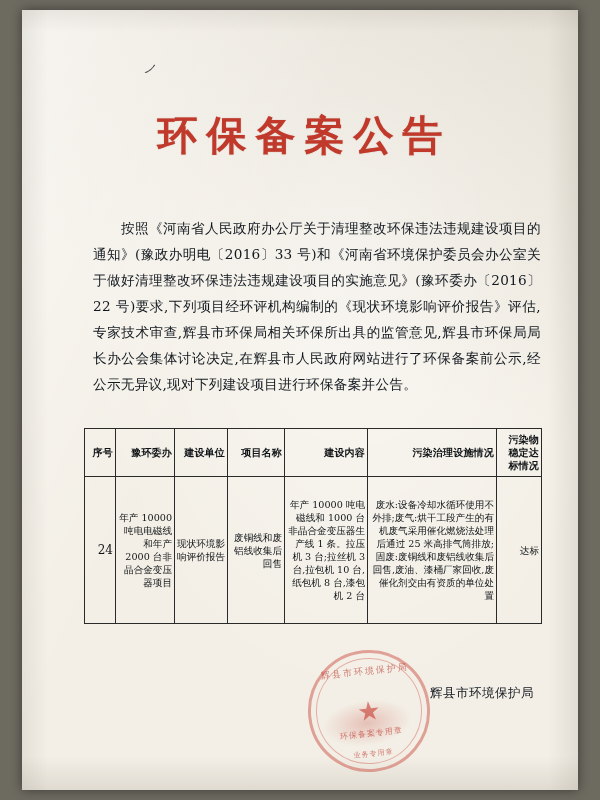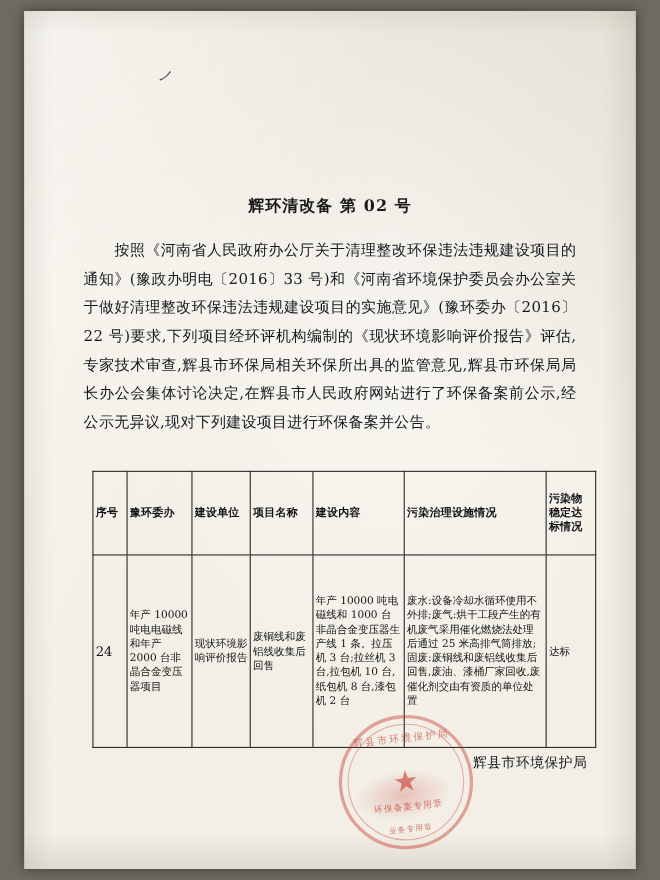--- a/index.html
+++ b/index.html
@@ -65,21 +65,21 @@
     right: 0;
     text-align: center;
     color: #1a1a1a;
     font-size: 14.5px;
     letter-spacing: 1px;
     font-weight: bold;
   }
   .body-text {
     position: absolute;
     top: 205px;
-    left: 54px;
+    left: 71px;
     width: 448px;
     font-size: 13.6px;
     line-height: 26px;
     color: #12181f;
     text-align: justify;
     text-justify: inter-ideograph;
     letter-spacing: 0.3px;
   }
   .body-text .indent { display: inline-block; width: 28px; }
 
@@ -88,23 +88,23 @@
     top: 418px;
     left: 62px;
     width: 452px;
     border-collapse: collapse;
     font-size: 9.6px;
     color: #101417;
     table-layout: fixed;
   }
   table.main th, table.main td {
     border: 1px solid #2a2a2a;
-    text-align: left;
+    text-align: right;
     vertical-align: middle;
-    padding: 18px 2px;
+    padding: 4px 2px;
     line-height: 13px;
   }
   table.main thead th {
     font-weight: bold;
     height: 30px;
     font-size: 10px;
     letter-spacing: 0.2px;
   }
   td.seq { font-size: 12px; font-weight: normal; }
   td.cell-left { text-align: left; padding: 3px 4px; line-height: 13.5px; }
@@ -185,22 +185,22 @@
   }
 </style>
 </head>
 <body>
 
 <div class="page">
   <div class="paper-shade"></div>
 
   <div class="tick">ノ</div>
 
-
-  <div class="docnum">辉环清改备  第 02 号</div>
+  <div class="title">环保备案公告</div>
+
 
   <div class="body-text"><span class="indent"></span><span>按照《河南省人民政府办公厅关于清理整改环保违法违规建设项目的通知》(豫政办明电〔2016〕33 号)和《河南省环境保护委员会办公室关于做好清理整改环保违法违规建设项目的实施意见》(豫环委办〔2016〕22 号)要求,下列项目经环评机构编制的《现状环境影响评价报告》评估,专家技术审查,辉县市环保局相关环保所出具的监管意见,辉县市环保局局长办公会集体讨论决定,在辉县市人民政府网站进行了环保备案前公示,经公示无异议,现对下列建设项目进行环保备案并公告。</span></div>
 
   <table class="main">
     <thead>
       <tr>
         <th style="width:26px">序号</th>
         <th style="width:54px">豫环委办</th>
         <th style="width:48px">建设单位</th>
         <th style="width:52px">项目名称</th>

